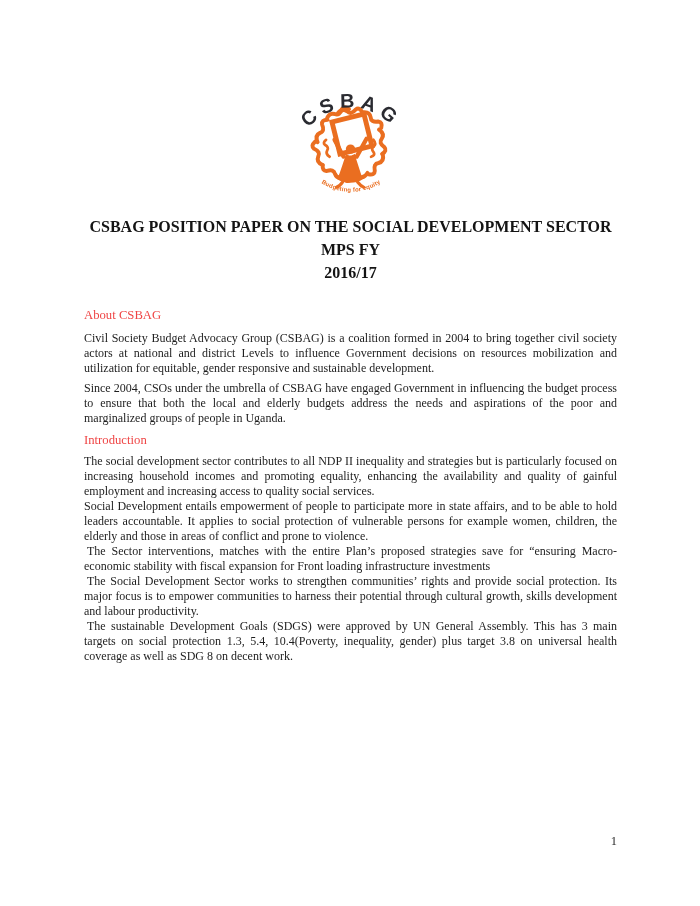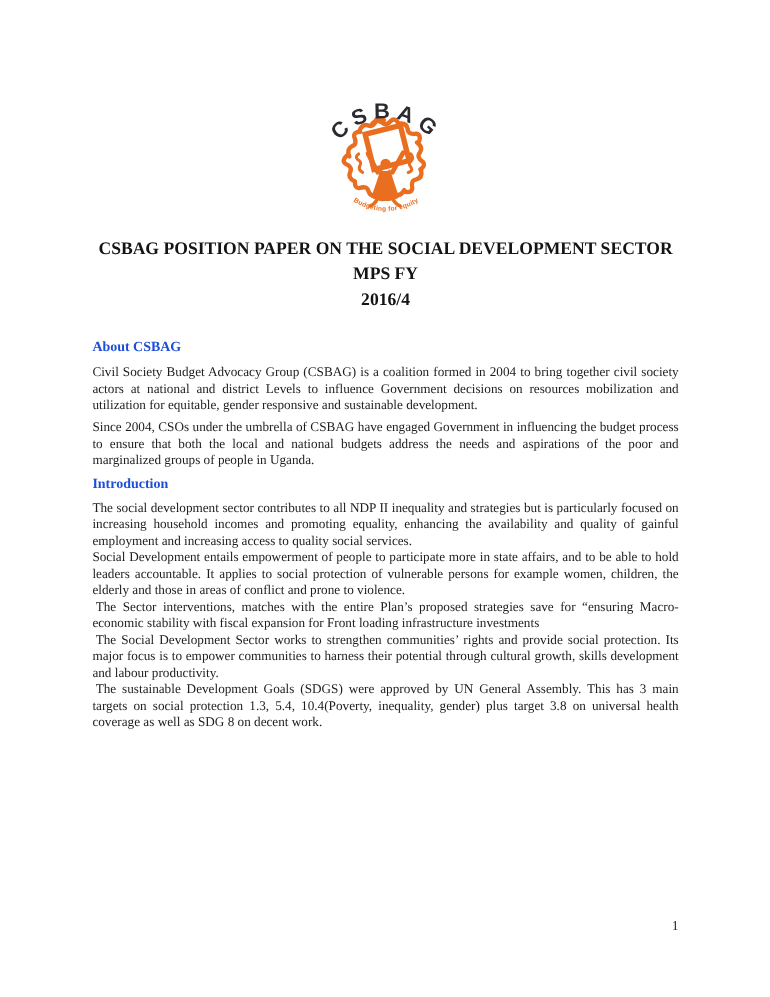--- a/index.html
+++ b/index.html
@@ -7,21 +7,21 @@
     width:700px;height:906px;position:relative;background:#ffffff;overflow:hidden;
     font-family:"Liberation Serif", serif;color:#1d1d1d;
   }
   .content{padding:86px 83px 0 84px;}
   .logo-wrap{text-align:center;height:113px;line-height:0;}
   h1{
     font-size:16px;line-height:23px;text-align:center;
     margin:16px 0 0 0;font-weight:bold;color:#141414;
   }
   h1 span{display:block;}
-  h2{font-size:12.7px;line-height:18.7px;font-weight:bold;margin:22px 0 6px 0;color:#1d4ed8;}
+  h2{font-size:12.7px;line-height:18.7px;font-weight:normal;margin:22px 0 6px 0;color:#ef4444;}
   h2.intro-h{margin:5px 0 5px 0;}
   p{font-size:12px;line-height:15px;margin:0 0 5px 0;text-align:justify;}
   .flow p{margin:0;}
   p.gap{margin-top:0;}
   p.ind{text-indent:3px;}
   .page-number{position:absolute;top:834px;right:83px;font-size:12.5px;color:#2a2a2a;}
   svg text{font-family:"Liberation Sans", sans-serif;}
 </style>
 </head>
 <body>
@@ -67,26 +67,26 @@
         </text>
 
         <text font-size="6.4" font-weight="bold" fill="#EA6E20" letter-spacing="0.2">
           <textPath href="#arcBot" startOffset="50%" text-anchor="middle">Budgeting for equity</textPath>
         </text>
       </svg>
     </div>
 
     <h1>
       <span>CSBAG POSITION PAPER ON THE SOCIAL DEVELOPMENT SECTOR MPS FY</span>
-      <span>2016/4</span>
+      <span>2016/17</span>
     </h1>
 
     <h2>About CSBAG</h2>
     <p>Civil Society Budget Advocacy Group (CSBAG) is a coalition formed in 2004 to bring together civil society actors at national and district Levels to influence Government decisions on resources mobilization and utilization for equitable, gender responsive and sustainable development.</p>
-    <p>Since 2004, CSOs under the umbrella of CSBAG have engaged Government in influencing the budget process to ensure that both the local and national budgets address the needs and aspirations of the poor and marginalized groups of people in Uganda.</p>
+    <p>Since 2004, CSOs under the umbrella of CSBAG have engaged Government in influencing the budget process to ensure that both the local and elderly budgets address the needs and aspirations of the poor and marginalized groups of people in Uganda.</p>
 
     <h2 class="intro-h">Introduction</h2>
     <div class="flow">
       <p>The social development sector contributes to all NDP II inequality and strategies but is particularly focused on increasing household incomes and promoting equality, enhancing the availability and quality of gainful employment and increasing access to quality social services.</p>
       <p>Social Development entails empowerment of people to participate more in state affairs, and to be able to hold leaders accountable. It applies to social protection of vulnerable persons for example women, children, the elderly and those in areas of conflict and prone to violence.</p>
       <p class="ind">The Sector interventions, matches with the entire Plan’s proposed strategies save for “ensuring Macro-economic stability with fiscal expansion for Front loading infrastructure investments</p>
       <p class="ind">The Social Development Sector works to strengthen communities’ rights and provide social protection.  Its major focus is to empower communities to harness their potential through cultural growth, skills development and labour productivity.</p>
       <p class="gap ind">The sustainable Development Goals (SDGS) were approved by UN General Assembly. This has 3 main targets on social protection 1.3, 5.4, 10.4(Poverty, inequality, gender) plus target 3.8 on universal health coverage as well as SDG 8 on decent work.</p>
     </div>
 

